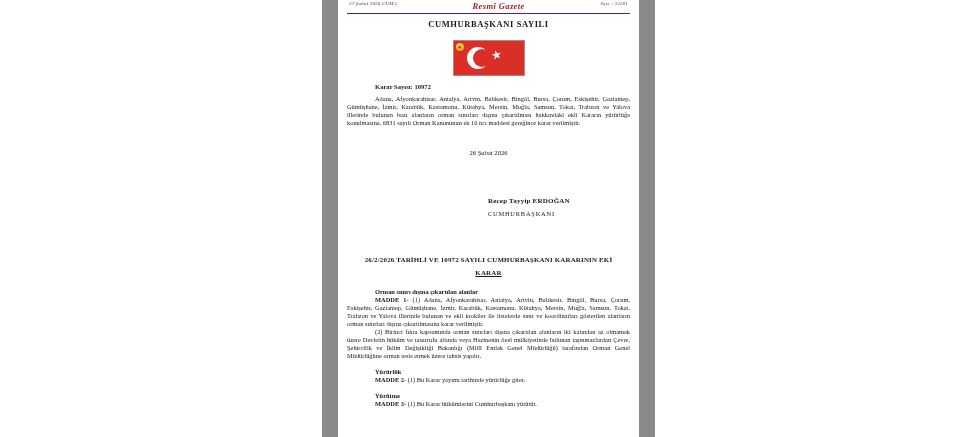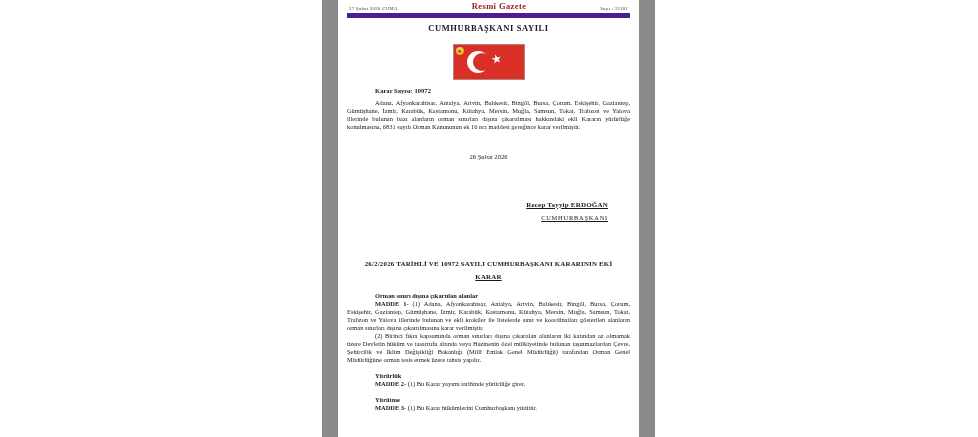--- a/index.html
+++ b/index.html
@@ -13,23 +13,24 @@
   }
   .page {
     position: absolute; left: 16px; top: 0;
     width: 301px; height: 437px;
     background: #ffffff; overflow: hidden;
     padding: 0 9px;
   }
 
   
   .masthead {
-    display: flex; justify-content: space-between; align-items: flex-end;
+    display: flex; justify-content: space-between; 
     padding: 1px 2px 2px 2px;
-    border-bottom: 5px solid #4c1d95;
+    border-bottom: 1px solid #4c1d95;
+    font-style: italic;
   }
   .masthead .small { font-size: 5px; color: #444; letter-spacing: 0.2px; }
   .masthead .gazette {
     font-size: 8.5px; font-weight: bold; color: #9a1c1f; letter-spacing: 0.4px;
   }
 
   .doc-title {
     margin-top: 5px; text-align: center;
     font-size: 8.5px; font-weight: bold; letter-spacing: 0.6px;
   }
@@ -69,21 +70,21 @@
   }
   .body-par {
     margin-top: 5px;
     font-size: 6.4px; line-height: 8px;
     text-align: justify; text-indent: 28px;
   }
   .decree-date {
     margin-top: 22px; text-align: center; font-size: 6.6px;
   }
   .signature {
-    margin: 41px 22px 0 auto; width: 120px; text-align: right; text-decoration: underline;
+    margin: 41px 22px 0 auto; width: 120px; text-align: left;
   }
   .signature .name { font-size: 7px; font-weight: bold; letter-spacing: 0.2px; }
   .signature .role { font-size: 6.4px; margin-top: 5px; letter-spacing: 0.8px; }
 
   .annex-heading {
     margin-top: 39px; text-align: center;
     font-size: 6.9px; font-weight: bold; letter-spacing: 0.2px;
   }
   .annex-heading .line2 {
     display: inline-block; margin-top: 6px;

